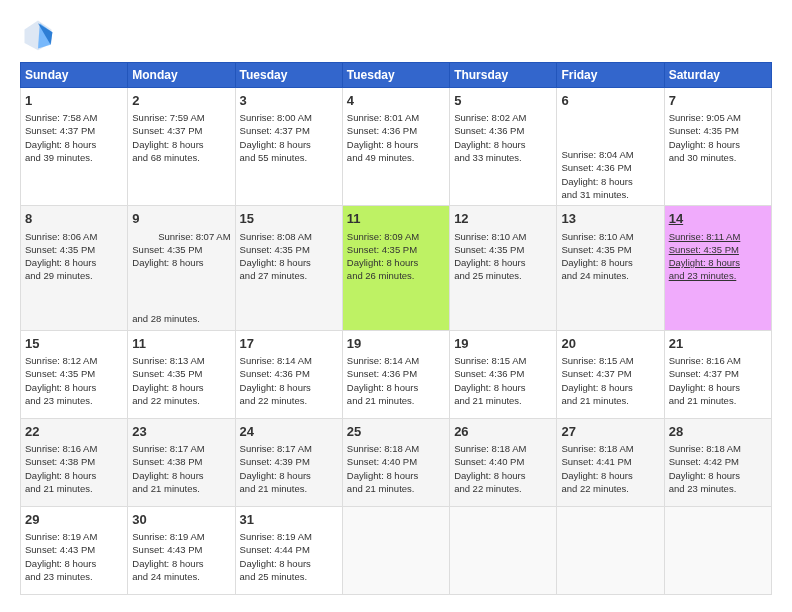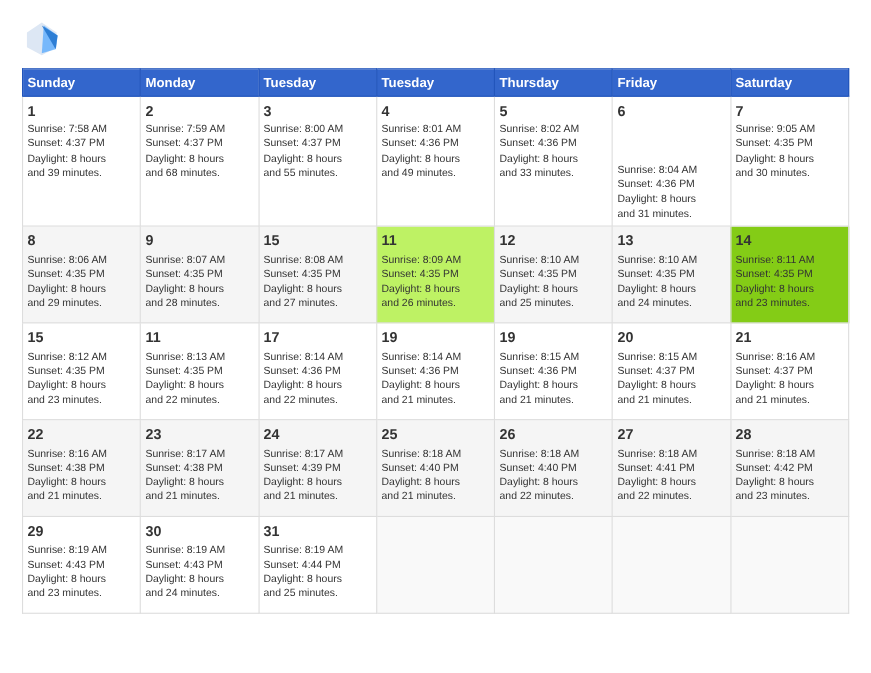--- a/index.html
+++ b/index.html
@@ -171,24 +171,24 @@
       <tr>
         <td style="background: rgb(245, 245, 245);">
           <span class="day-num">8</span>
           <span style="display: block;">Sunrise: 8:06 AM</span>
           <span style="display: block;">Sunset: 4:35 PM</span>
           <span style="display: block;">Daylight: 8 hours</span>
           <span style="display: block;">and 29 minutes.</span>
         </td>
         <td style="background: rgb(245, 245, 245);">
           <span class="day-num">9</span>
-          <span style="display: block;">Sunrise: 8:07 AM</span>
-          <span style="display: block;">Sunset: 4:35 PM</span>
-          <span style="display: block;">Daylight: 8 hours</span>
-          <span style="display: block;">and 28 minutes.</span>
+          <span style="display: block; text-align: right;">Sunrise: 8:07 AM</span>
+          <span style="display: block;">Sunset: 4:35 PM</span>
+          <span style="display: block;">Daylight: 8 hours</span>
+          <span style="display: block; margin-top: 43px;">and 28 minutes.</span>
         </td>
         <td style="background: rgb(245, 245, 245);">
           <span class="day-num">15</span>
           <span style="display: block;">Sunrise: 8:08 AM</span>
           <span style="display: block;">Sunset: 4:35 PM</span>
           <span style="display: block;">Daylight: 8 hours</span>
           <span style="display: block;">and 27 minutes.</span>
         </td>
         <td style="background: #bef264;">
           <span class="day-num">11</span>
@@ -204,21 +204,21 @@
           <span style="display: block;">Daylight: 8 hours</span>
           <span style="display: block;">and 25 minutes.</span>
         </td>
         <td style="background: rgb(245, 245, 245);">
           <span class="day-num">13</span>
           <span style="display: block;">Sunrise: 8:10 AM</span>
           <span style="display: block;">Sunset: 4:35 PM</span>
           <span style="display: block;">Daylight: 8 hours</span>
           <span style="display: block;">and 24 minutes.</span>
         </td>
-        <td style="background: #84cc16;">
+        <td style="background: #f0abfc; text-decoration: underline;">
           <span class="day-num">14</span>
           <span style="display: block;">Sunrise: 8:11 AM</span>
           <span style="display: block;">Sunset: 4:35 PM</span>
           <span style="display: block;">Daylight: 8 hours</span>
           <span style="display: block;">and 23 minutes.</span>
         </td>
       </tr>
       <tr>
         <td>
           <span class="day-num">15</span>

